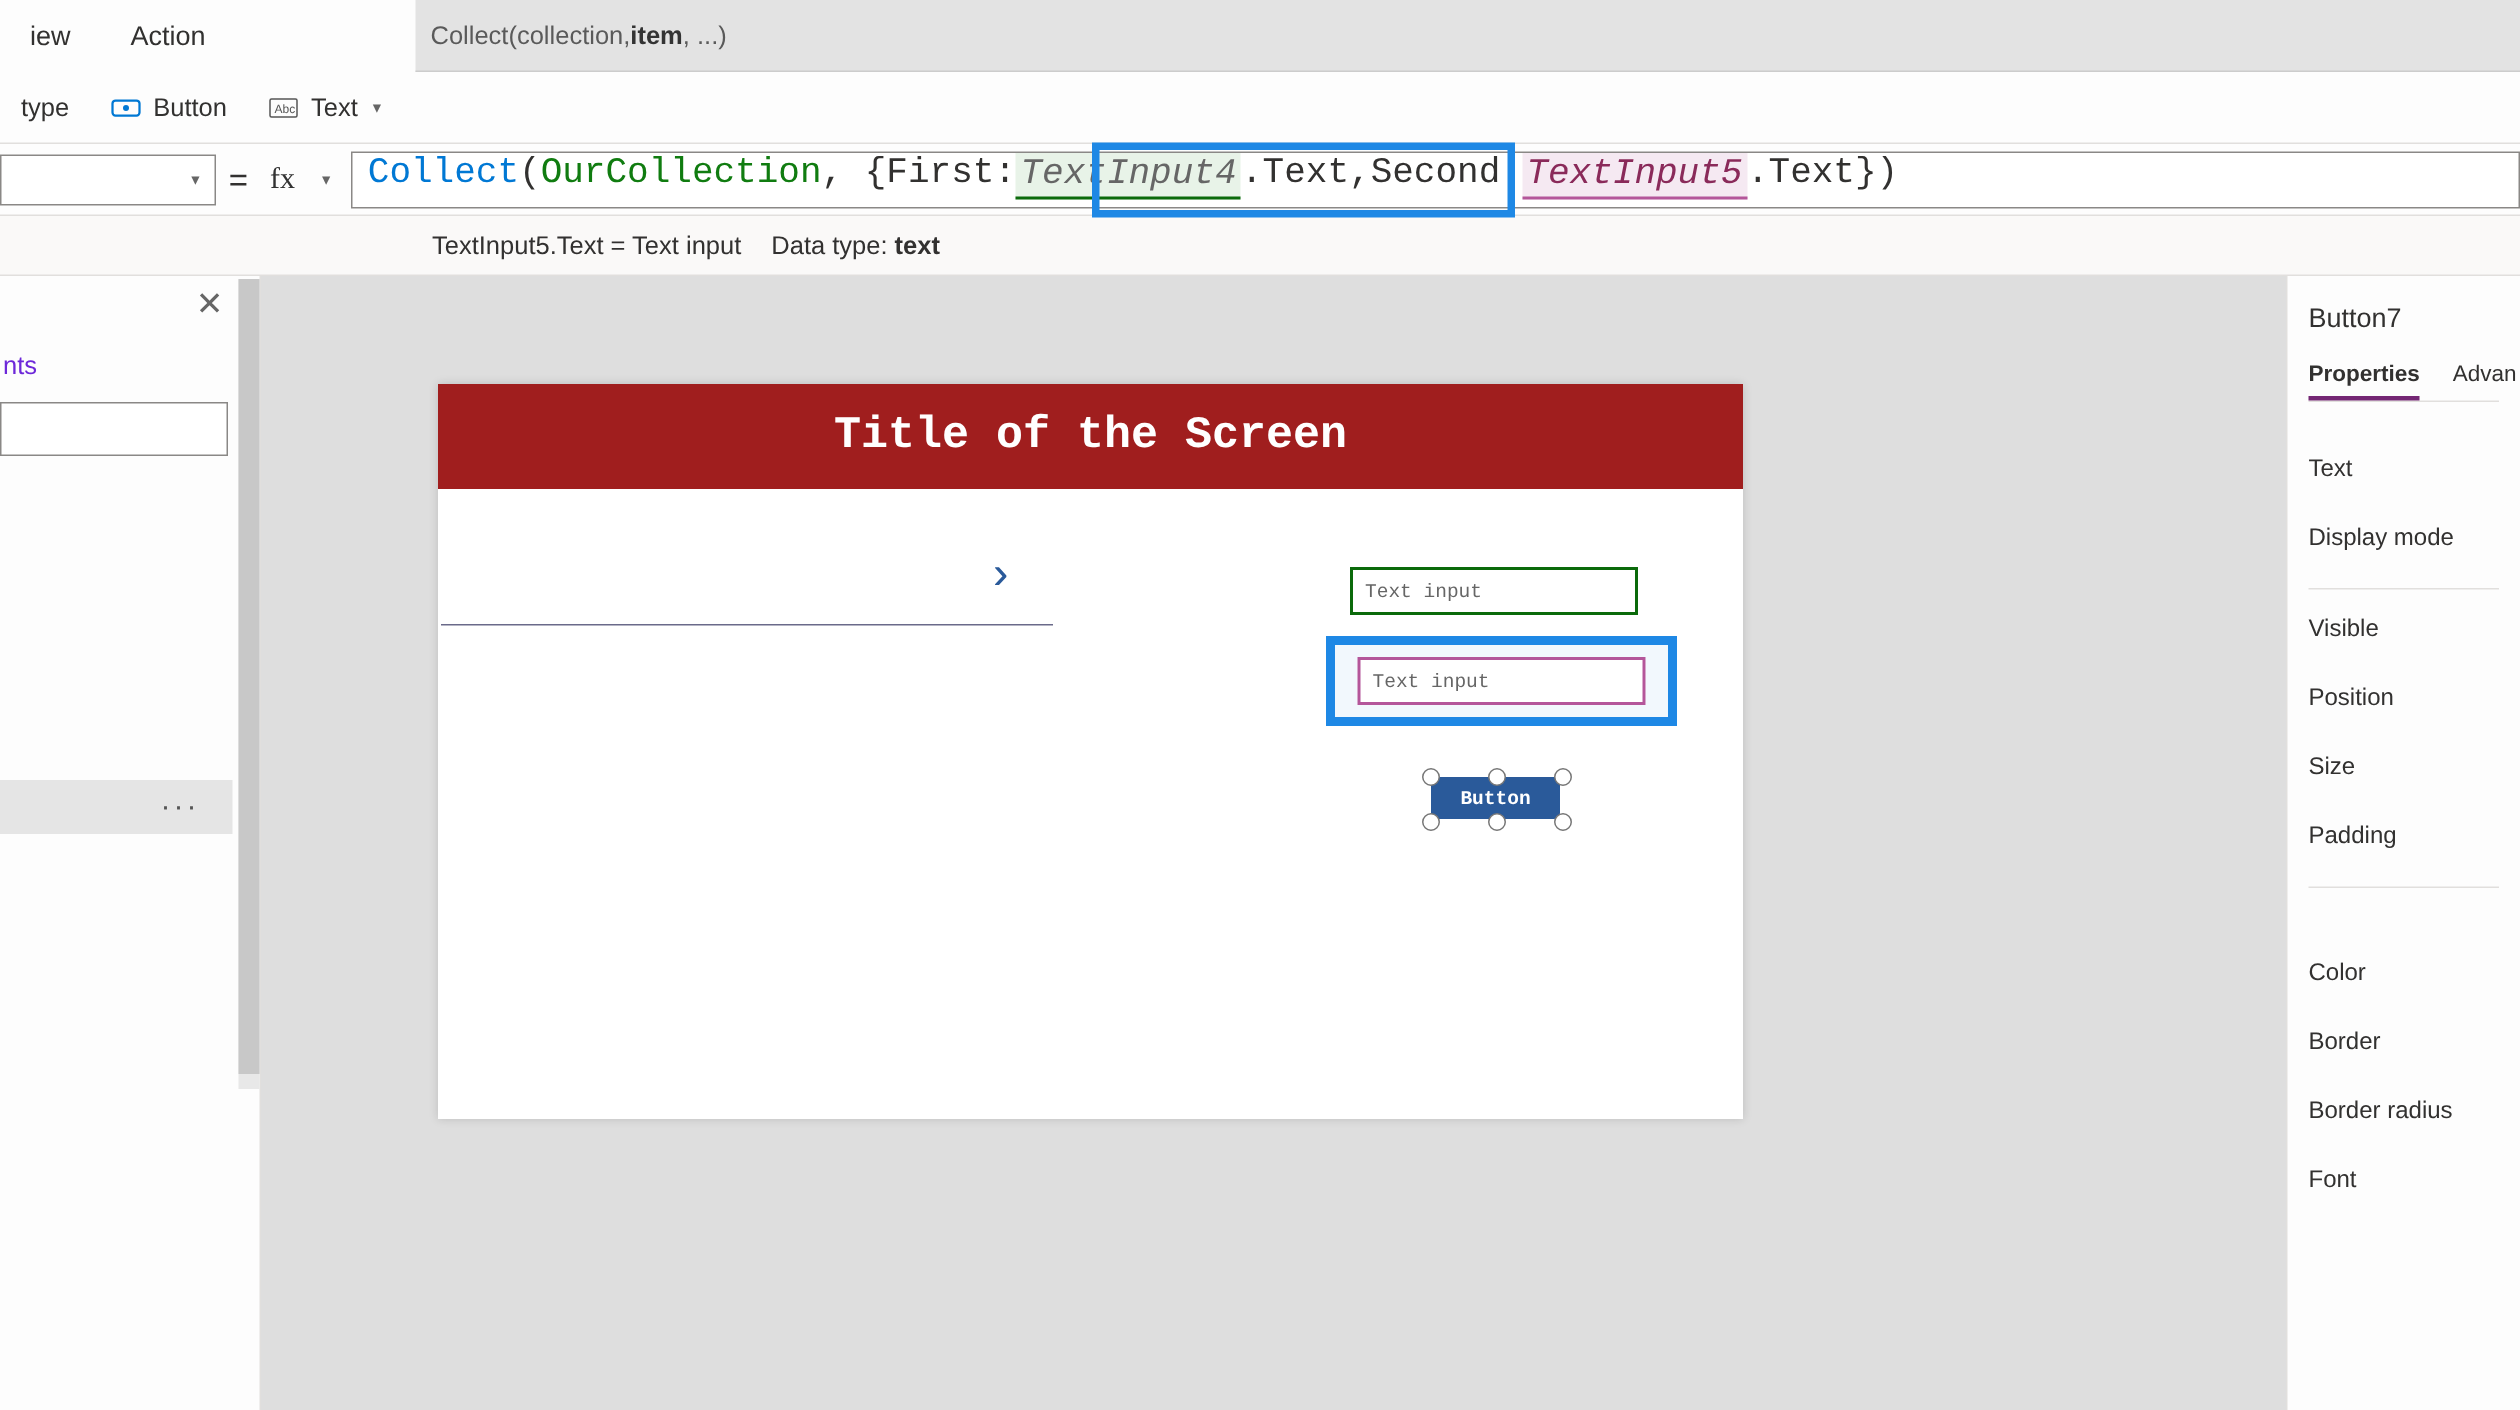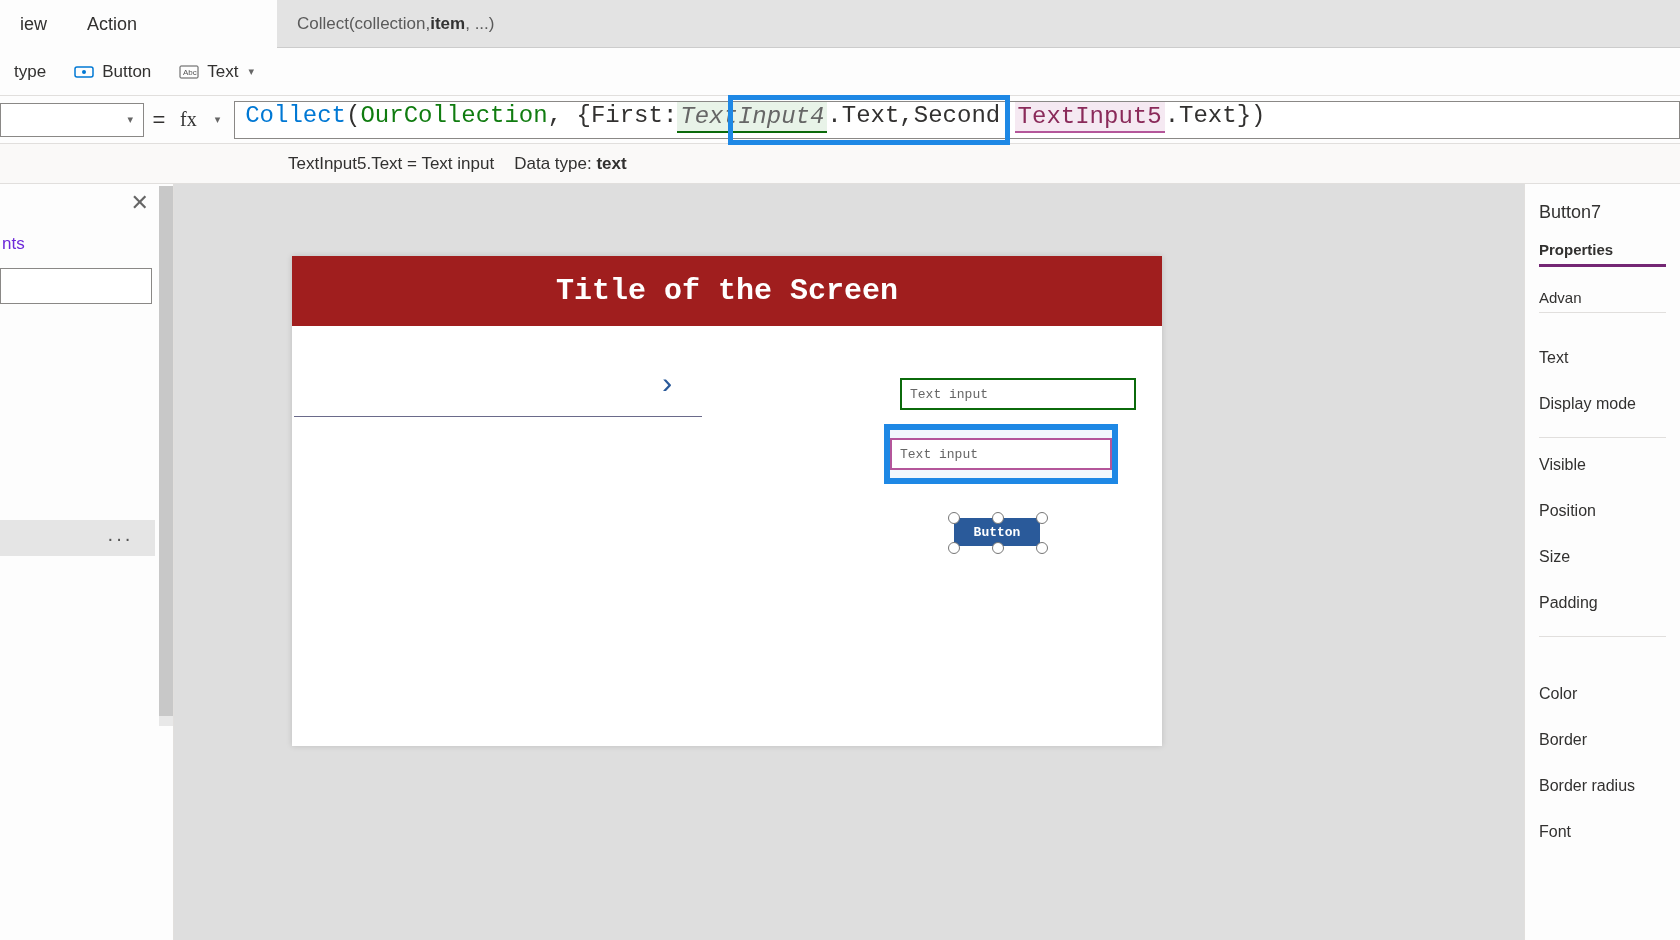--- a/index.html
+++ b/index.html
@@ -34,21 +34,21 @@
   
   .formula-tooltip {
     position: absolute;
     left: 277px;
     top: 0;
     height: 48px;
     right: 0;
     background: #e3e3e3;
     display: flex;
     align-items: center;
-    padding-left: 20px;
+    padding-left: 10px;
     font-size: 17px;
     color: #5a5a5a;
     border-bottom: 1px solid #ccc;
   }
   .formula-tooltip .bold { font-weight: 600; color: #333; }
   
   
   .ribbon {
     height: 48px;
     background: #fdfdfd;
@@ -139,21 +139,21 @@
     align-items: flex-start;
     padding: 0 10px;
     font-family: Consolas, "Courier New", monospace;
     font-size: 24px;
     position: relative;
     margin-left: 8px;
   }
   .tok-fn { color: #0078d4; }
   .tok-id { color: #107c10; }
   .tok-ref4 { color: #666; font-style: italic; border-bottom: 2px solid #0b6a0b; padding: 1px 3px; background: #e8f3e8; }
-  .tok-ref5 { color: #8a2a5a; border-bottom: 2px solid #b4569a; padding: 1px 3px; background: #f5e9f2; }
+  .tok-ref5 { color: #8a2a5a; font-style: italic; border-bottom: 2px solid #b4569a; padding: 1px 3px; background: #f5e9f2; }
   
   .highlight-box-formula {
     position: absolute;
     border: 5px solid #1e88e5;
     pointer-events: none;
   }
   
   
   .formula-result {
     height: 40px;
@@ -264,21 +264,21 @@
     justify-content: center;
     color: #fff;
     font-size: 30px;
     font-weight: 700;
   }
   .text-input {
     position: absolute;
     border: 2px solid;
     background: #fff;
     height: 32px;
-    width: 236px;
+    width: 192px;
     font-size: 13px;
     padding: 0 8px;
     display: flex;
     align-items: center;
     color: #666;
   }
   .ti-green { border-color: #0b6a0b; left: 608px; top: 122px; }
   .ti-pink-wrap {
     position: absolute;
     left: 592px;
@@ -342,21 +342,20 @@
   .props-title {
     font-size: 18px;
     color: #323130;
     margin-bottom: 18px;
   }
   .props-tabs {
     display: flex;
     gap: 22px;
     margin-bottom: 22px;
     border-bottom: 1px solid #e1dfdd;
-    flex-direction: column;
   }
   .props-tab {
     font-size: 15px;
     padding-bottom: 6px;
     cursor: pointer;
   }
   .props-tab.active {
     font-weight: 700;
     border-bottom: 3px solid #742774;
   }

